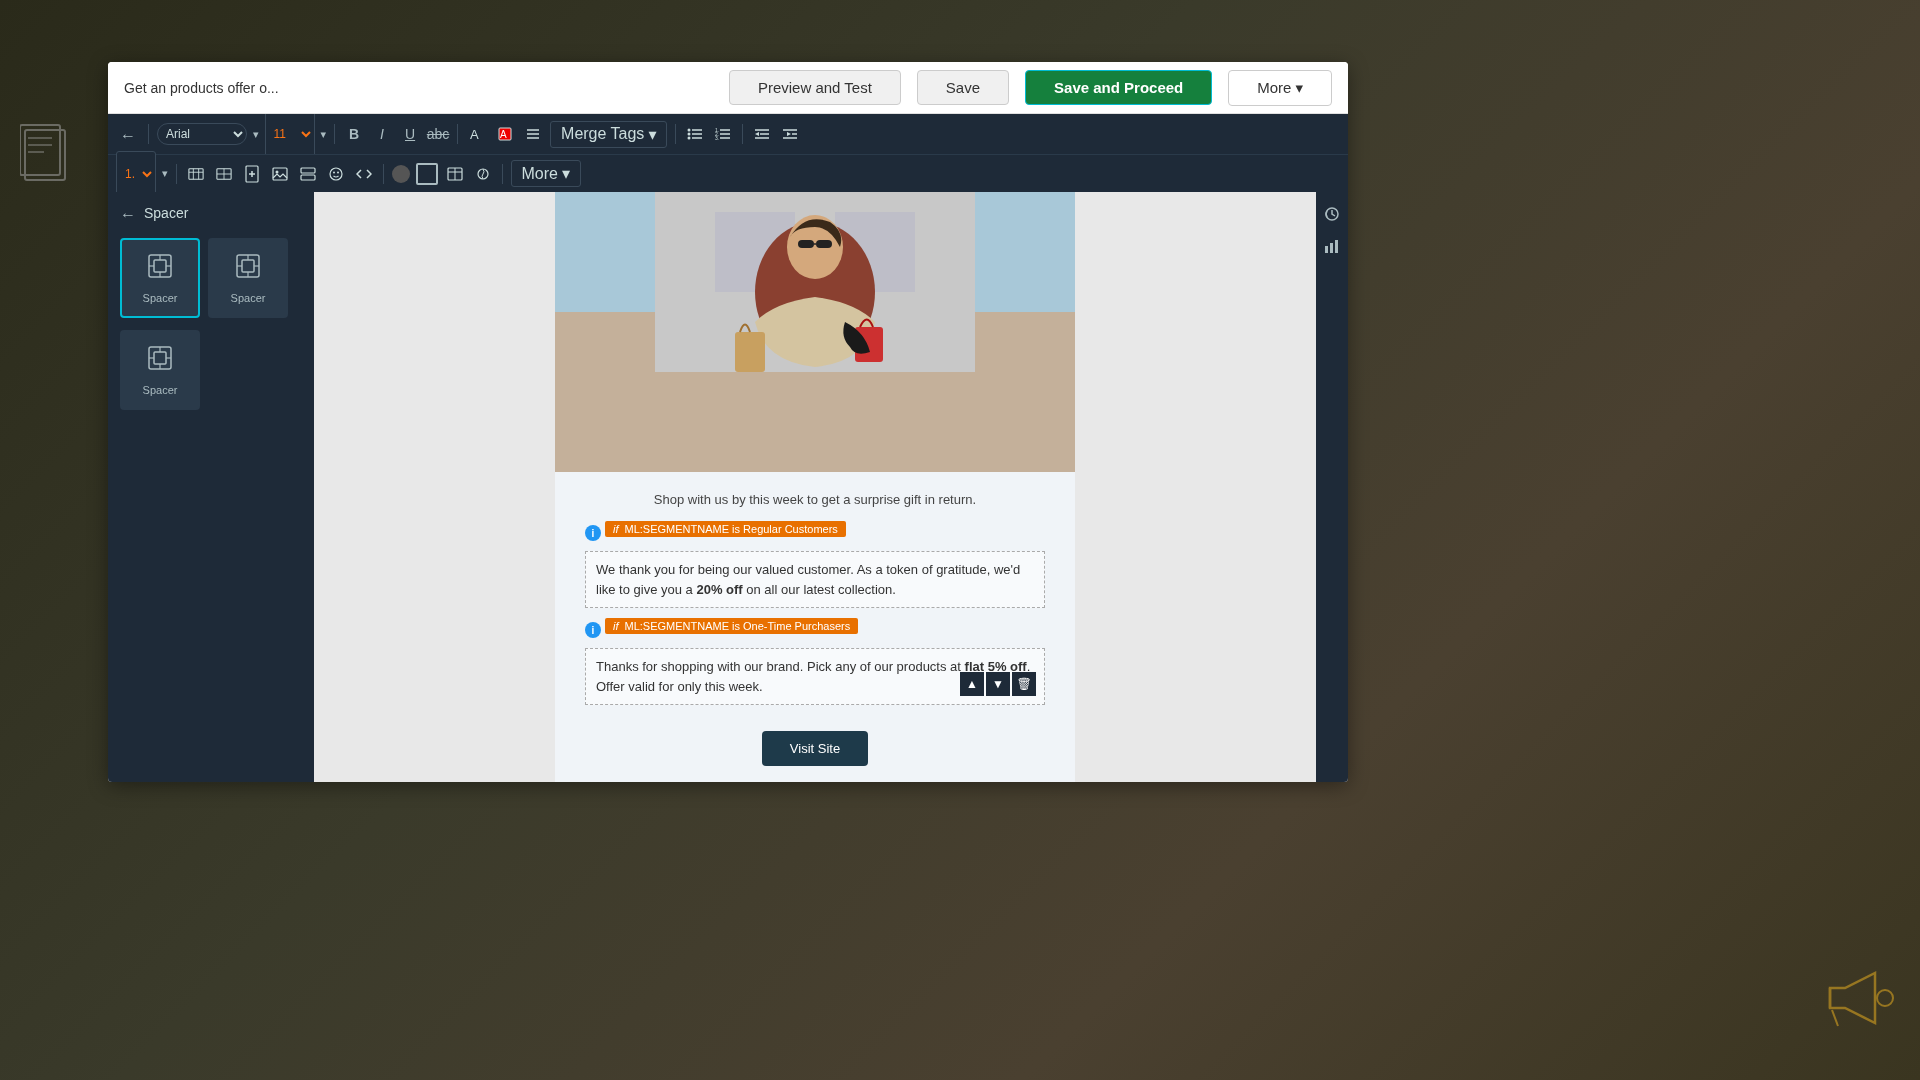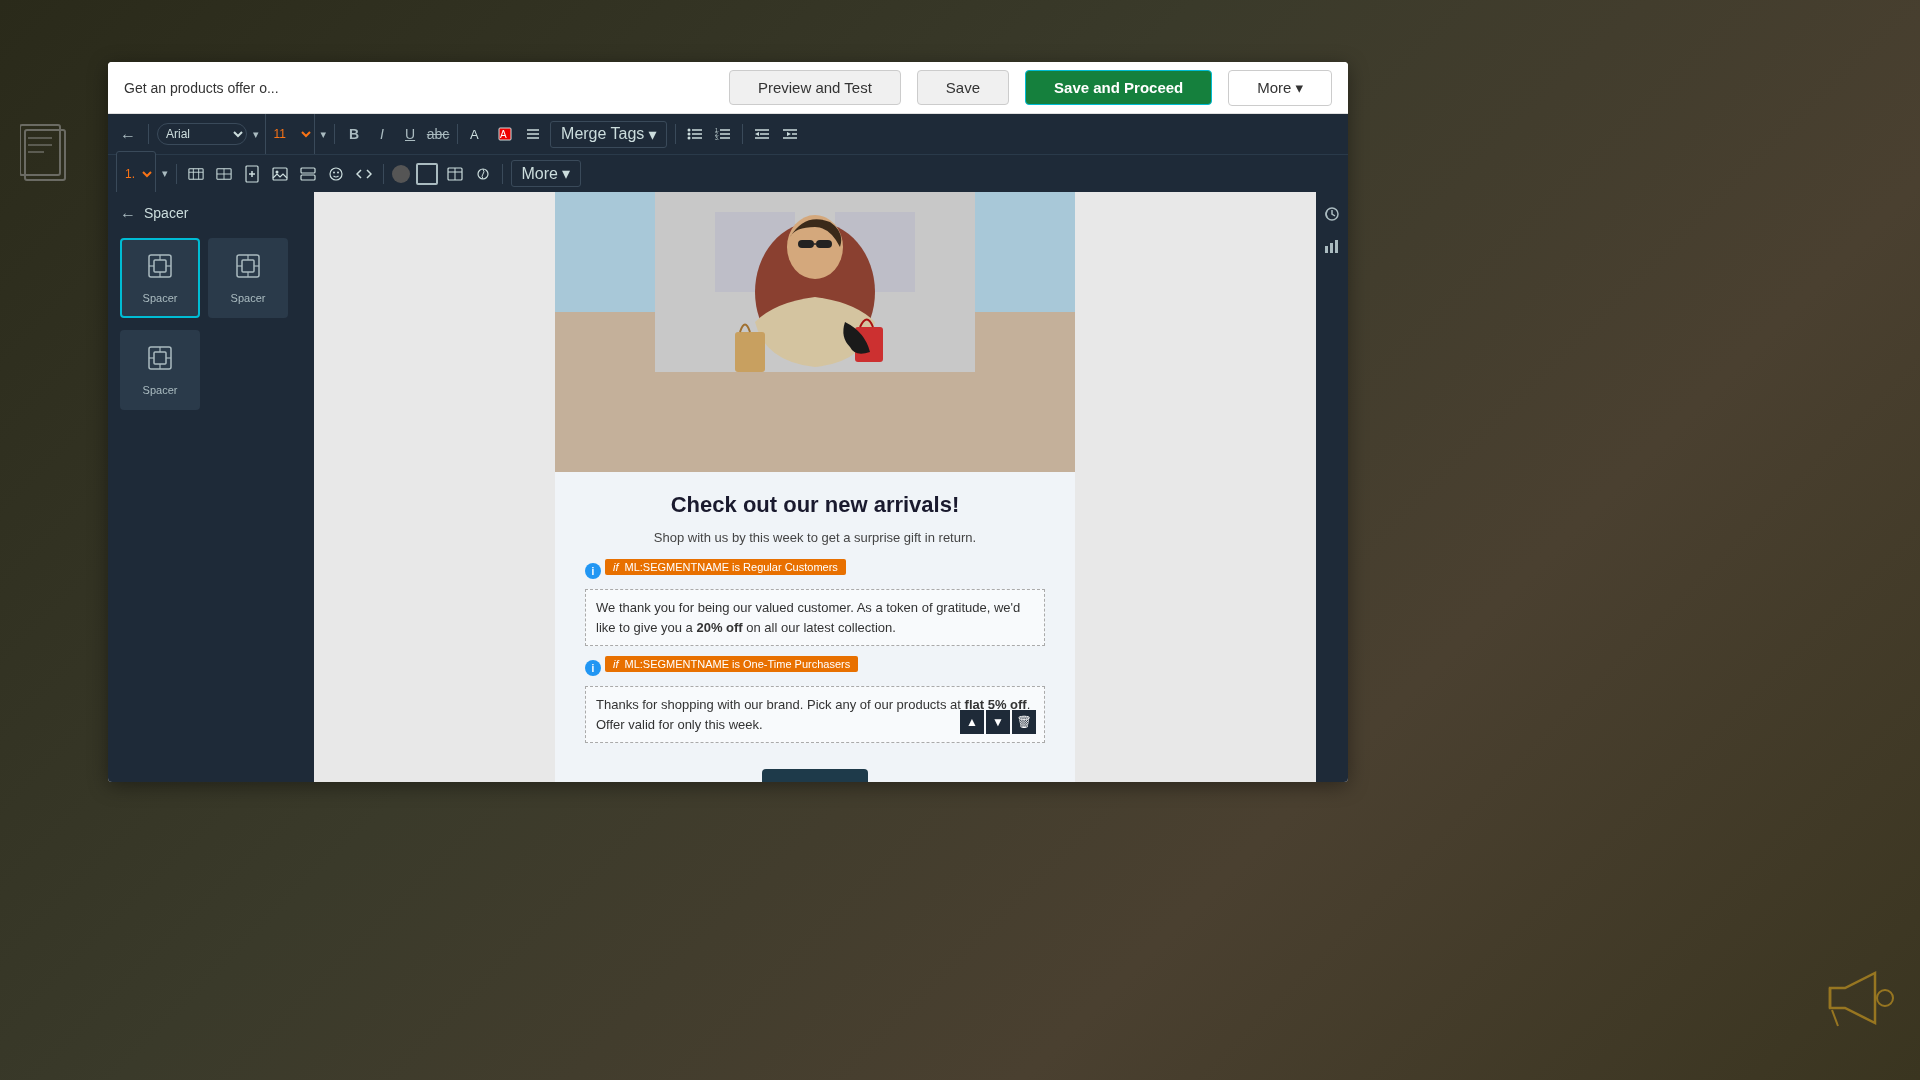--- a/index.html
+++ b/index.html
@@ -664,21 +664,20 @@
             <rect x="180" y="140" width="30" height="40" rx="3" fill="#c8a060"></rect>
             <path d="M185 140 Q190 125 195 140" fill="none" stroke="#a07030" stroke-width="2"></path>
             <rect x="300" y="135" width="28" height="35" rx="3" fill="#cc3030"></rect>
             <path d="M305 135 Q312 120 318 135" fill="none" stroke="#aa1010" stroke-width="2"></path>
 
             <path d="M290 130 Q310 140 315 160 Q300 165 295 155 Q285 145 290 130Z" fill="#1a1a1a"></path>
           </svg>
         </div>
 
         <div class="email-body">
-          <div class="email-title">Check out our new arrivals!</div>
           <div class="email-subtitle">Shop with us by this week to get a surprise gift in return.</div>
 
           <div class="segment-block">
             <div style="display:flex;align-items:center;margin-bottom:6px;">
               <div style="width:16px;height:16px;background:#2196f3;border-radius:50%;color:#fff;font-size:10px;display:flex;align-items:center;justify-content:center;font-weight:bold;margin-right:4px;flex-shrink:0;">i</div>
               <div class="segment-tag">
                 <span style="font-style:italic;margin-right:2px;">if</span>
                 <span> ML:SEGMENTNAME is Regular Customers</span>
               </div>
             </div>

